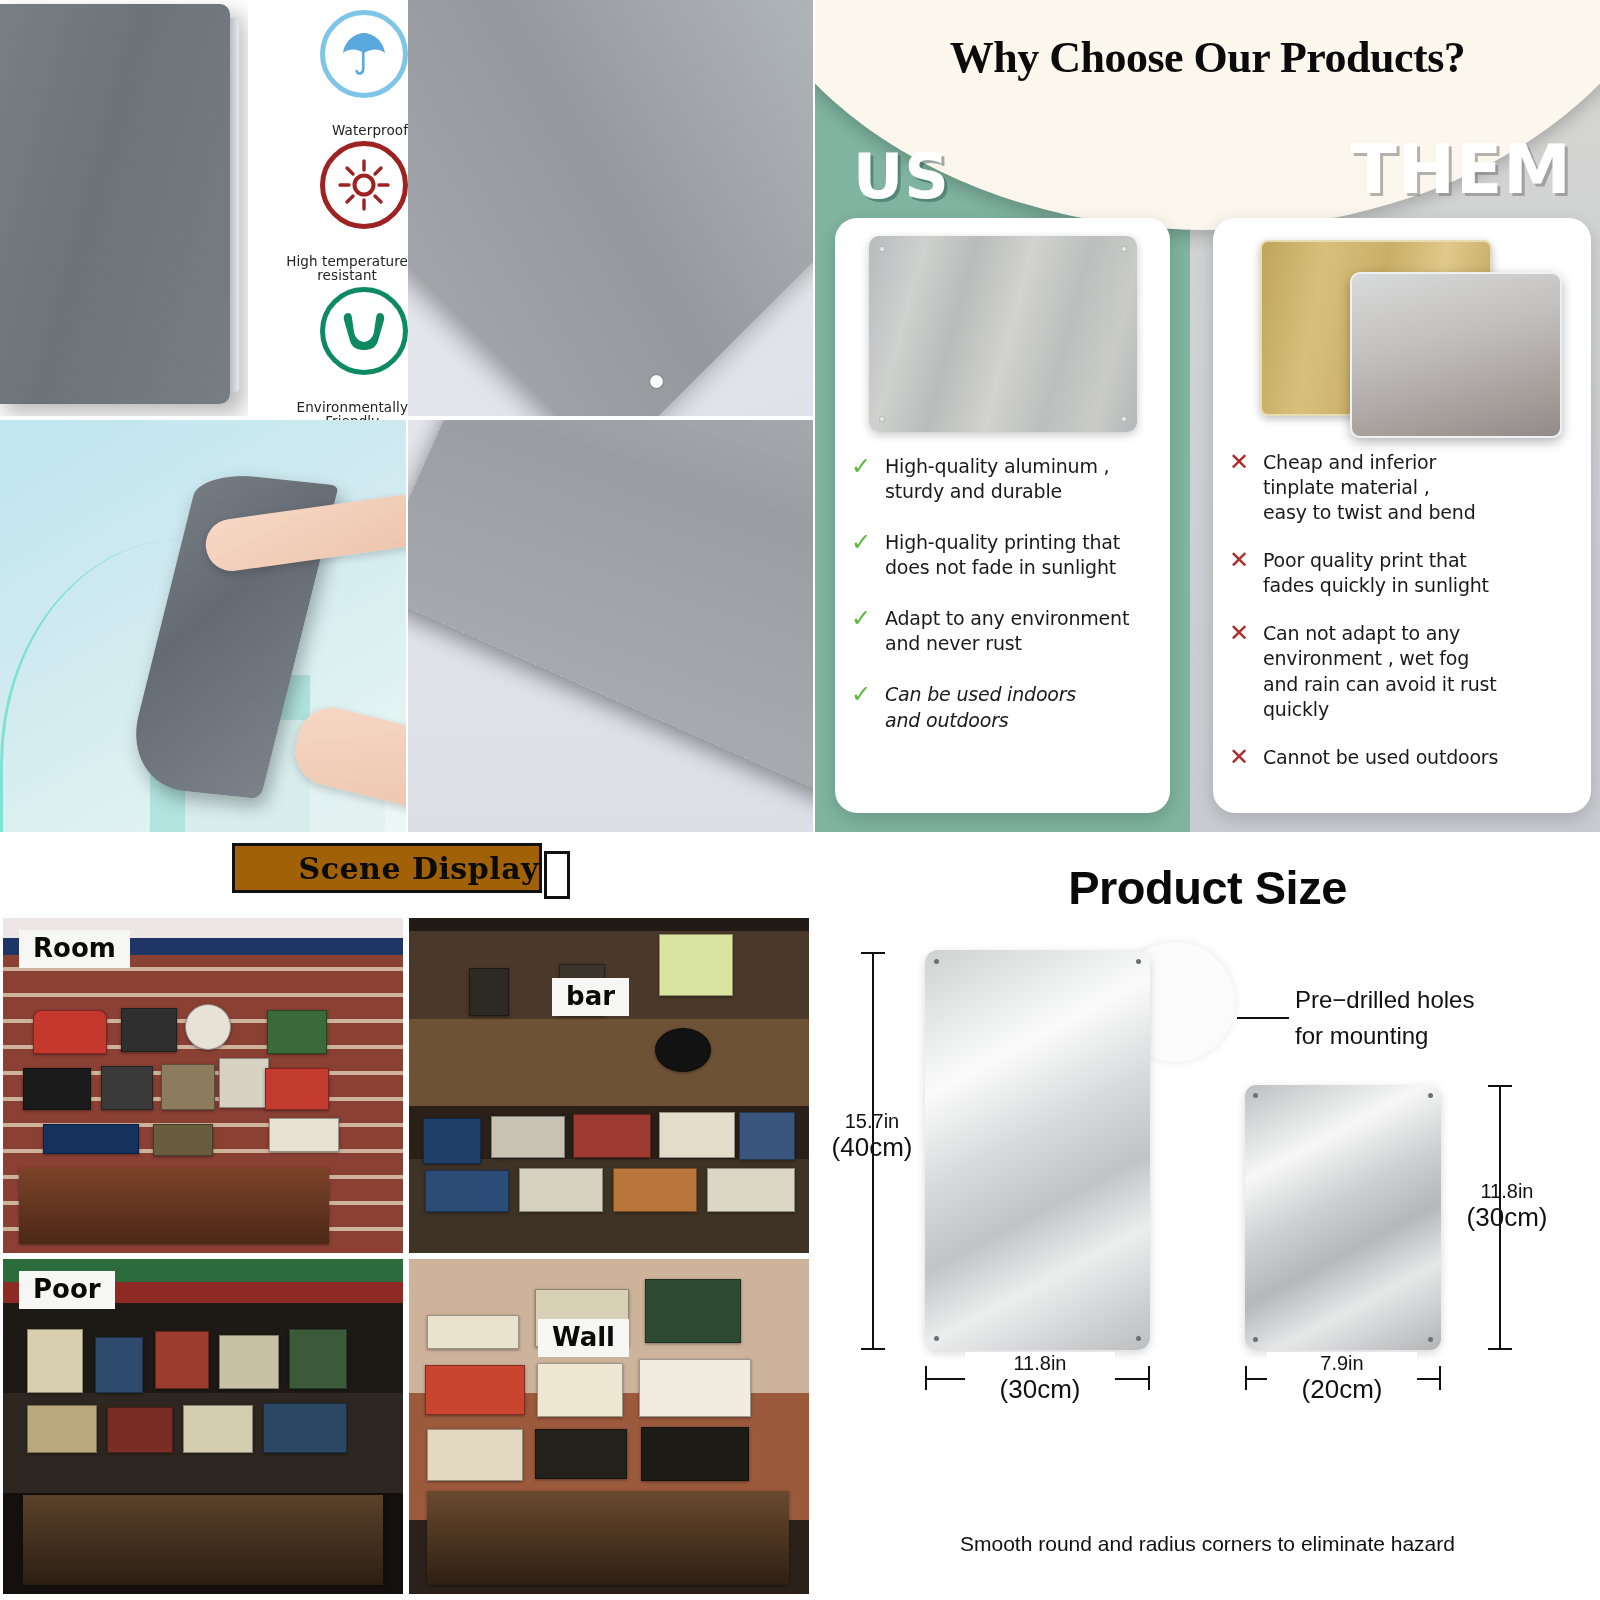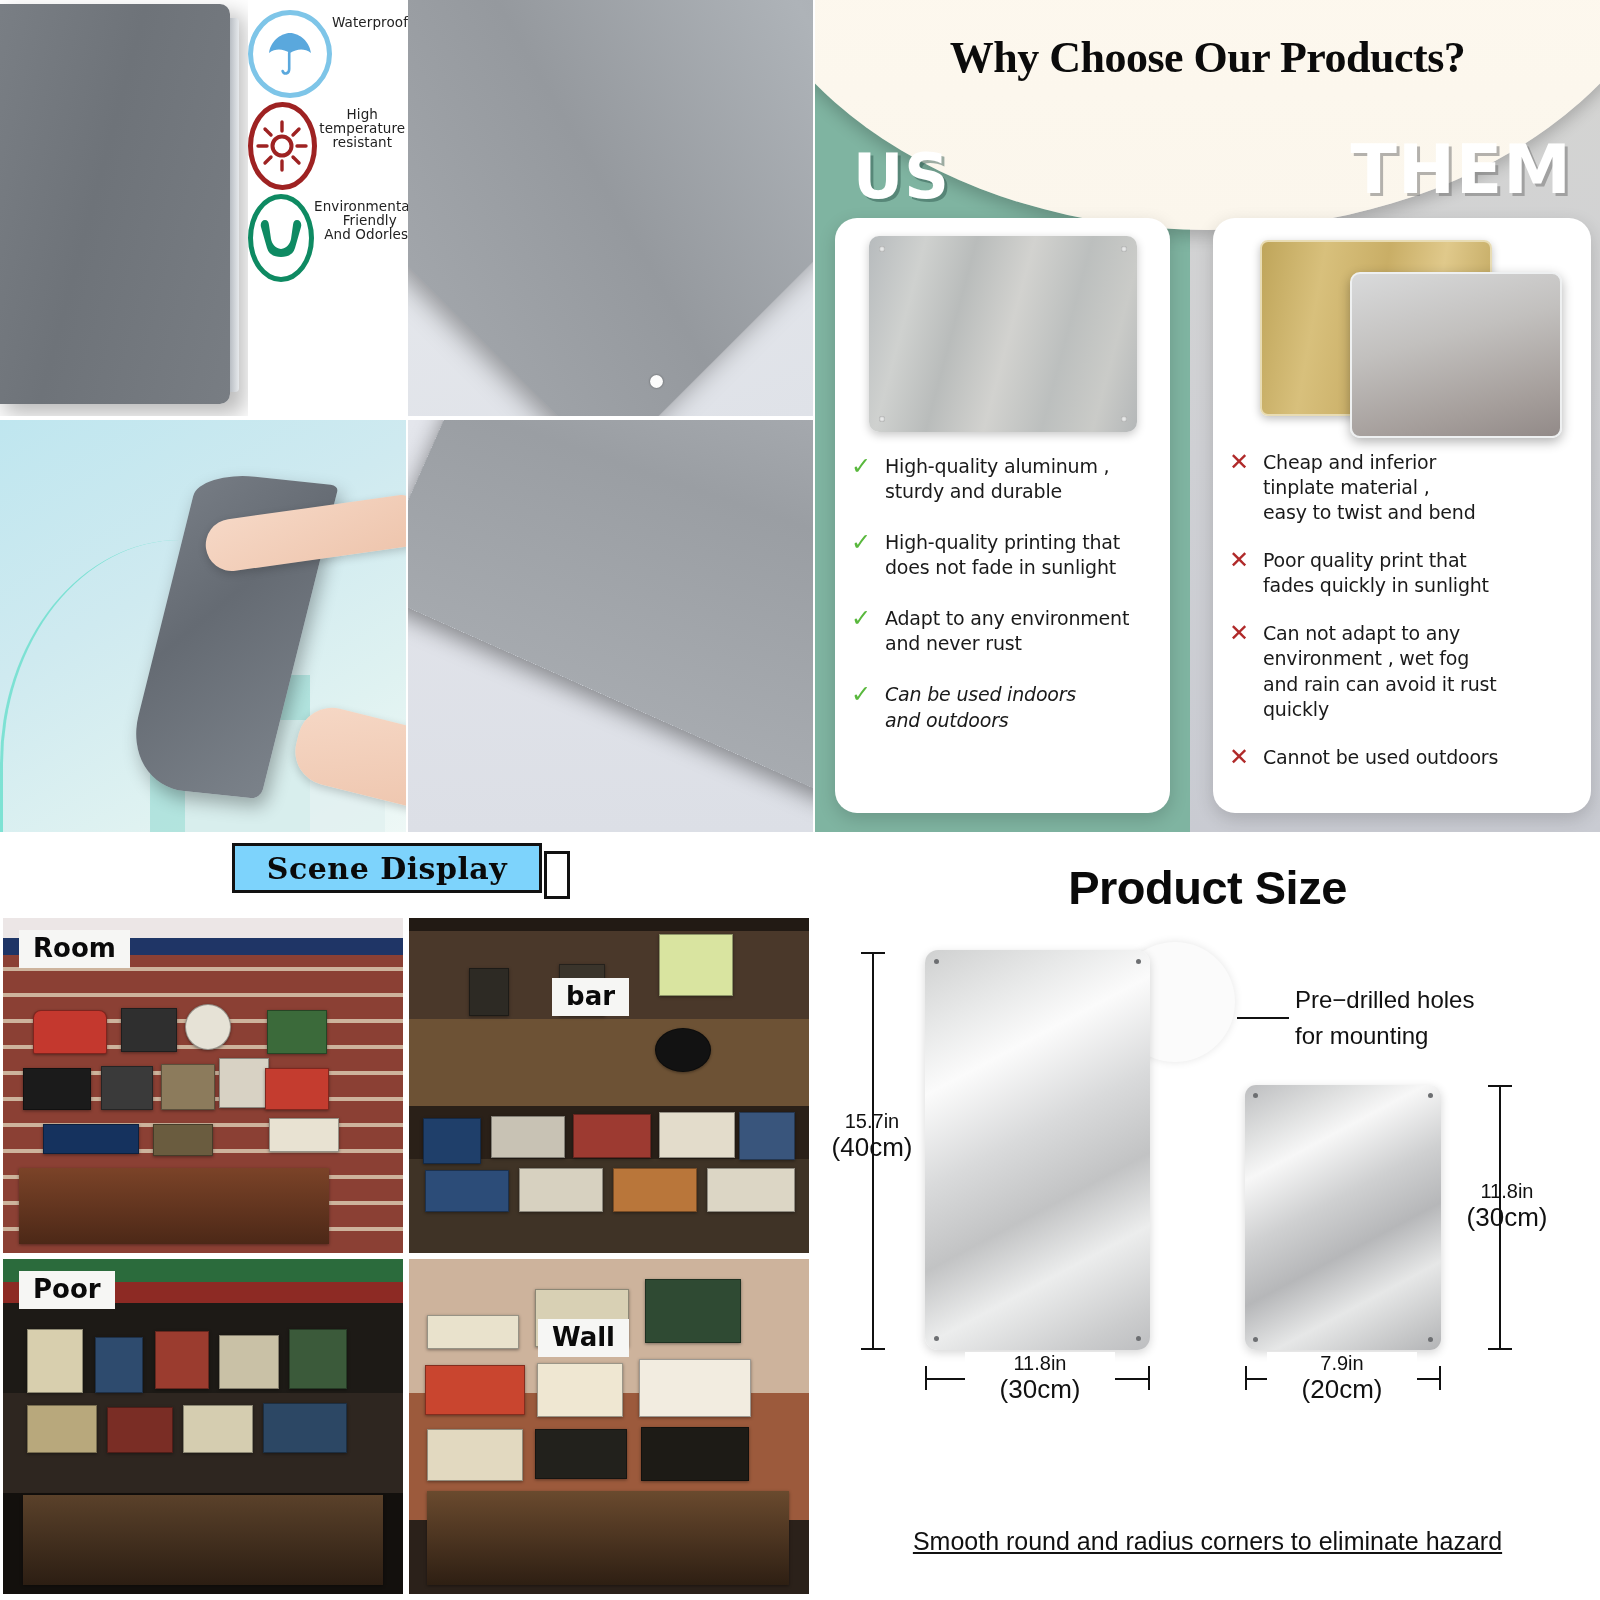--- a/index.html
+++ b/index.html
@@ -27,21 +27,21 @@
     background:linear-gradient(90deg,#b9bec4,#e6e9ec);
     border-radius:0 4px 4px 0;
   }
 
   
   .feature-col {
     position: absolute; left: 248px; top: 0px; width: 160px; height: 416px;
     background: #ffffff; display:flex; flex-direction:column; align-items:center;
     justify-content: flex-start; padding-top: 10px; gap: 4px;
   }
-  .feat { display:flex; flex-direction:row; align-items:flex-start; width:100%; }
+  .feat { display:flex; flex-direction:column; align-items:flex-end; width:100%;gap:20px; }
   .feat-ring {
     width: 88px; height: 88px; border-radius: 50%; border: 5px solid #7ec5e8;
     display:flex; align-items:center; justify-content:center; background:#fff;
   }
   .feat-ring.sun { border-color:#9e2222; }
   .feat-ring.eco { border-color:#0e8a62; }
   .feat-label {
     margin-top: 5px; text-align:center; font-size: 13.5px; line-height: 1.05;
     color:#222; font-family:"DejaVu Sans", sans-serif; letter-spacing:.1px;
   }
@@ -165,21 +165,21 @@
   .cmp-item .txt { font-family:"DejaVu Sans", sans-serif; font-size:19px; line-height:1.32;
                    color:#1a1a1a; letter-spacing:-.2px; }
   .cmp-card.them .cmp-list { top:232px; }
   .cmp-card.them .cmp-item { margin-bottom:23px; }
 
   
   .scene { position:absolute; left:0; top:832px; width:815px; height:768px; background:#fff; }
   .scene-banner { position:absolute; left:232px; top:843px; width:340px; height:56px; }
   .scene-banner .box1 {
     position:absolute; left:0; top:0; width:310px; height:50px;
-    border:3px solid #111; background:#7dd3fc; display:flex; align-items:center; justify-content:center;
+    border:3px solid #111; background:#a16207; display:flex; align-items:center; justify-content:flex-end;
   }
   .scene-banner .box2 {
     position:absolute; left:312px; top:8px; width:26px; height:48px;
     border:3px solid #111; background:#fff;
   }
   .scene-banner .label {
     font-family:"DejaVu Serif", serif; font-weight:bold; font-size:30px; color:#0a0a0a;
     letter-spacing:.5px;
   }
   .scene-grid {
@@ -257,21 +257,21 @@
   .dim-h { position:absolute; height:2px; background:#111; }
   .tick-h { position:absolute; width:24px; height:2px; background:#111; }
   .tick-v { position:absolute; width:2px; height:24px; background:#111; }
   .dim-label {
     position:absolute; font-family:"Liberation Sans", sans-serif; color:#111; text-align:center;
   }
   .dim-label .n  { display:block; font-size:20px; line-height:1.12; }
   .dim-label .cm { display:block; font-size:26px; line-height:1.2; }
   .psize-foot {
     position:absolute; left:0; right:0; bottom:44px; text-align:center;
-    font-family:"Liberation Sans", sans-serif; font-size:25px; color:#111;text-decoration:underline;
+    font-family:"Liberation Sans", sans-serif; font-size:21px; color:#111;
   }
 </style>
 </head>
 <body>
 
 <div class="page">
 
   <div class="tl-quad">
 
     <div class="cellA">

